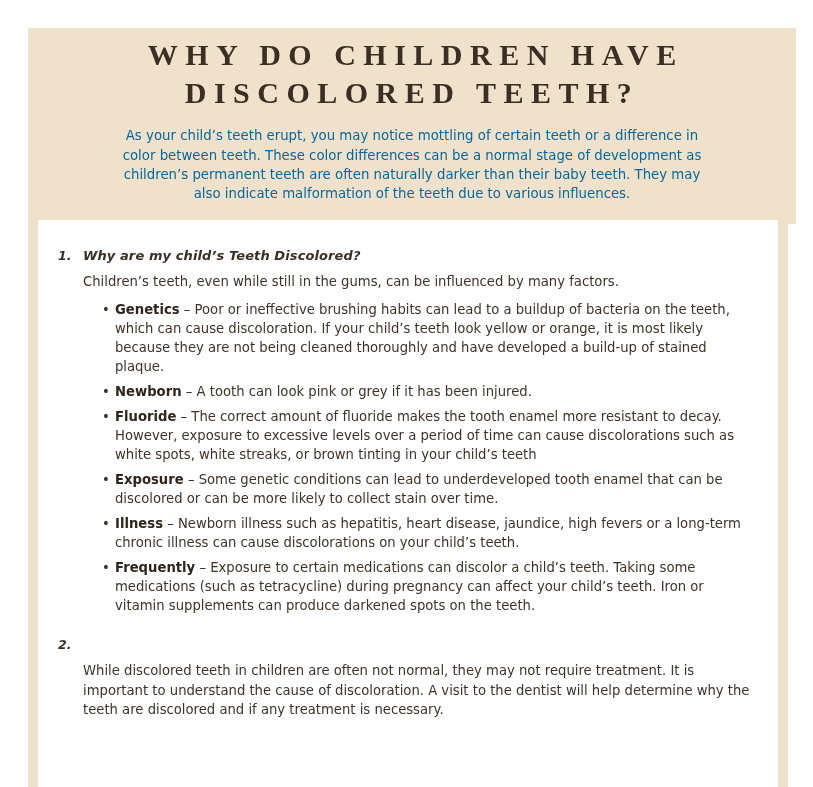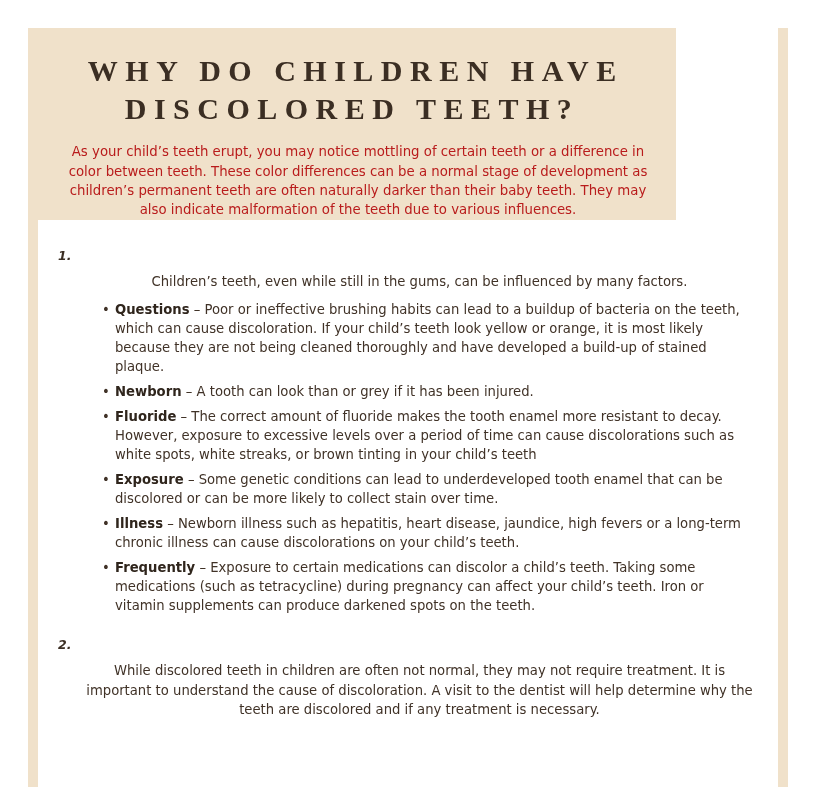--- a/index.html
+++ b/index.html
@@ -34,43 +34,43 @@
     background: #F0E1CA;
   }
   .rail-left  { left: 0; }
   .rail-right { right: 0; }
 
   
   .banner {
     position: absolute;
     left: 0;
     top: 0;
-    width: 648px;
+    width: 768px;
     box-sizing: border-box;
     background: #F0E1CA;
-    padding: 24px 30px 20px 30px;
+    padding: 8px 30px 20px 30px;
   }
   .banner-title {
     margin: 0;
     font-family: "Liberation Serif", "DejaVu Serif", serif;
     font-weight: 700;
     font-size: 30px;
     line-height: 1.27;
     letter-spacing: 7.5px;
     color: #3B2E23;
     text-align: center;
     text-indent: 7.5px;
   }
   .banner-sub {
     margin: 14px auto 0 auto;
     width: 600px;
     font-family: "DejaVu Sans", sans-serif;
     font-size: 13.3px;
     line-height: 1.46;
-    color: #b91c1c;
+    color: #0369a1;
     text-align: center;
   }
 
   
   .body-area {
     position: absolute;
     left: 10px;
     top: 192px;
     width: 740px;
     box-sizing: border-box;
@@ -111,21 +111,20 @@
     color: #3B2E23;
     letter-spacing: 0.1px;
   }
 
   .a-para {
     margin: 0 0 9px 35px;
     font-size: 13.2px;
     line-height: 1.47;
     color: #403227;
     max-width: 688px;
-    text-align: center;
   }
   .a-para:last-child { margin-bottom: 0; }
 
   .bullets {
     list-style: none;
     margin: 8px 0 0 0;
     padding: 0;
   }
   .bullet {
     position: relative;
@@ -161,25 +160,26 @@
   <div class="banner">
     <h1 class="banner-title">WHY DO CHILDREN HAVE DISCOLORED TEETH?</h1>
     <p class="banner-sub">As your child’s teeth erupt, you may notice mottling of certain teeth or a difference in color between teeth. These color differences can be a normal stage of development as children’s permanent teeth are often naturally darker than their baby teeth. They may also indicate malformation of the teeth due to various influences.</p>
   </div>
 
   <div class="body-area">
     <div id="faq-list">
         <div class="qa-block">
           <div class="q-row">
             <span class="q-num">1.</span>
+            <span class="q-text">Why are my child’s Teeth Discolored?</span>
           </div>
           <p class="a-para">Children’s teeth, even while still in the gums, can be influenced by many factors.</p>
           <ul class="bullets">
-            <li class="bullet"><span class="dot">•</span><span class="term">Questions</span><span class="desc"> – Poor or ineffective brushing habits can lead to a buildup of bacteria on the teeth, which can cause discoloration. If your child’s teeth look yellow or orange, it is most likely because they are not being cleaned thoroughly and have developed a build-up of stained plaque.</span></li>
-            <li class="bullet"><span class="dot">•</span><span class="term">Newborn</span><span class="desc"> – A tooth can look than or grey if it has been injured.</span></li>
+            <li class="bullet"><span class="dot">•</span><span class="term">Genetics</span><span class="desc"> – Poor or ineffective brushing habits can lead to a buildup of bacteria on the teeth, which can cause discoloration. If your child’s teeth look yellow or orange, it is most likely because they are not being cleaned thoroughly and have developed a build-up of stained plaque.</span></li>
+            <li class="bullet"><span class="dot">•</span><span class="term">Newborn</span><span class="desc"> – A tooth can look pink or grey if it has been injured.</span></li>
             <li class="bullet"><span class="dot">•</span><span class="term">Fluoride</span><span class="desc"> – The correct amount of fluoride makes the tooth enamel more resistant to decay. However, exposure to excessive levels over a period of time can cause discolorations such as white spots, white streaks, or brown tinting in your child’s teeth</span></li>
             <li class="bullet"><span class="dot">•</span><span class="term">Exposure</span><span class="desc"> – Some genetic conditions can lead to underdeveloped tooth enamel that can be discolored or can be more likely to collect stain over time.</span></li>
             <li class="bullet"><span class="dot">•</span><span class="term">Illness</span><span class="desc"> – Newborn illness such as hepatitis, heart disease, jaundice, high fevers or a long-term chronic illness can cause discolorations on your child’s teeth.</span></li>
             <li class="bullet"><span class="dot">•</span><span class="term">Frequently</span><span class="desc"> – Exposure to certain medications can discolor a child’s teeth. Taking some medications (such as tetracycline) during pregnancy can affect your child’s teeth. Iron or vitamin supplements can produce darkened spots on the teeth.</span></li>
           </ul>
         </div>
         <div class="qa-block">
           <div class="q-row">
             <span class="q-num">2.</span>
           </div>

